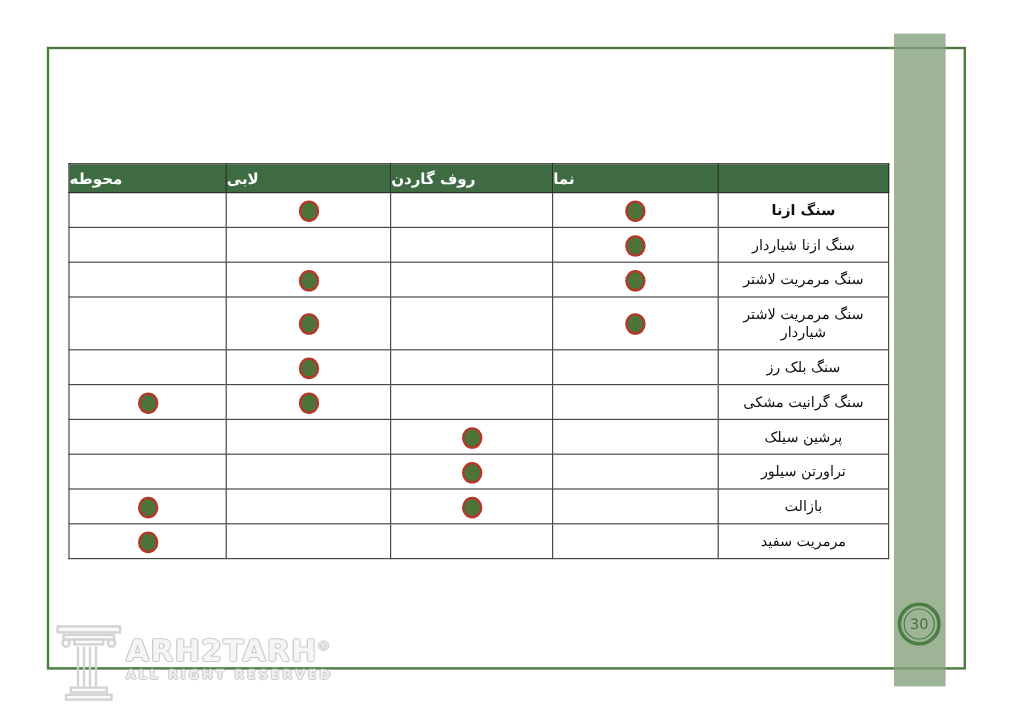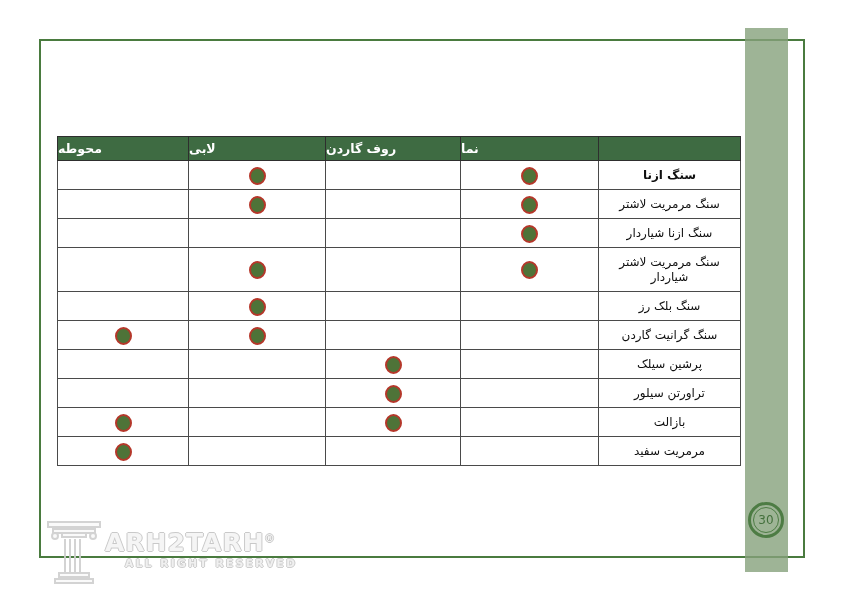--- a/index.html
+++ b/index.html
@@ -42,21 +42,21 @@
   .watermark { position:absolute; left:45px; top:512px; z-index:4; display:flex;
                align-items:flex-start; opacity:0.9; }
   .wm-icon { margin-top:4px; }
   .wm-text { margin-left:2px; margin-top:18px; }
   .wm-brand { font-size:25px; font-weight:bold; letter-spacing:1px; color:#f4f4f4;
               line-height:1; white-space:nowrap;
               text-shadow:1px 0 0 #c4c4c4, -1px 0 0 #c4c4c4, 0 1px 0 #c4c4c4, 0 -1px 0 #c4c4c4; }
   .wm-reg { font-size:10px; vertical-align:super; }
   .wm-sub { font-size:10.5px; font-weight:bold; letter-spacing:2.5px; color:#efefef;
             margin-top:2px; white-space:nowrap;
-            text-shadow:1px 0 0 #c9c9c9, -1px 0 0 #c9c9c9, 0 1px 0 #c9c9c9, 0 -1px 0 #c9c9c9;margin-left:20px; }
+            text-shadow:1px 0 0 #c9c9c9, -1px 0 0 #c9c9c9, 0 1px 0 #c9c9c9, 0 -1px 0 #c9c9c9; }
 </style>
 </head>
 <body>
 
 <div class="canvas">
 
   <div class="slide-border"></div>
   <div class="side-bar"></div>
 
   <div class="page-circle-outer">
@@ -83,49 +83,49 @@
     </thead>
     <tbody>
         <tr>
           <td class="label-cell bold">سنگ ازنا</td>
           <td><span class="dot"></span></td>
           <td></td>
           <td><span class="dot"></span></td>
           <td></td>
         </tr>
         <tr>
+          <td class="label-cell">سنگ ازنا شیاردار</td>
+          <td><span class="dot"></span></td>
+          <td></td>
+          <td></td>
+          <td></td>
+        </tr>
+        <tr>
           <td class="label-cell">سنگ مرمریت لاشتر</td>
           <td><span class="dot"></span></td>
           <td></td>
           <td><span class="dot"></span></td>
-          <td></td>
-        </tr>
-        <tr>
-          <td class="label-cell">سنگ ازنا شیاردار</td>
-          <td><span class="dot"></span></td>
-          <td></td>
-          <td></td>
           <td></td>
         </tr>
         <tr class="tall">
           <td class="label-cell">سنگ مرمریت لاشتر شیاردار</td>
           <td><span class="dot"></span></td>
           <td></td>
           <td><span class="dot"></span></td>
           <td></td>
         </tr>
         <tr>
           <td class="label-cell">سنگ بلک رز</td>
           <td></td>
           <td></td>
           <td><span class="dot"></span></td>
           <td></td>
         </tr>
         <tr>
-          <td class="label-cell">سنگ گرانیت گاردن</td>
+          <td class="label-cell">سنگ گرانیت مشکی</td>
           <td></td>
           <td></td>
           <td><span class="dot"></span></td>
           <td><span class="dot"></span></td>
         </tr>
         <tr>
           <td class="label-cell">پرشین سیلک</td>
           <td></td>
           <td><span class="dot"></span></td>
           <td></td>

